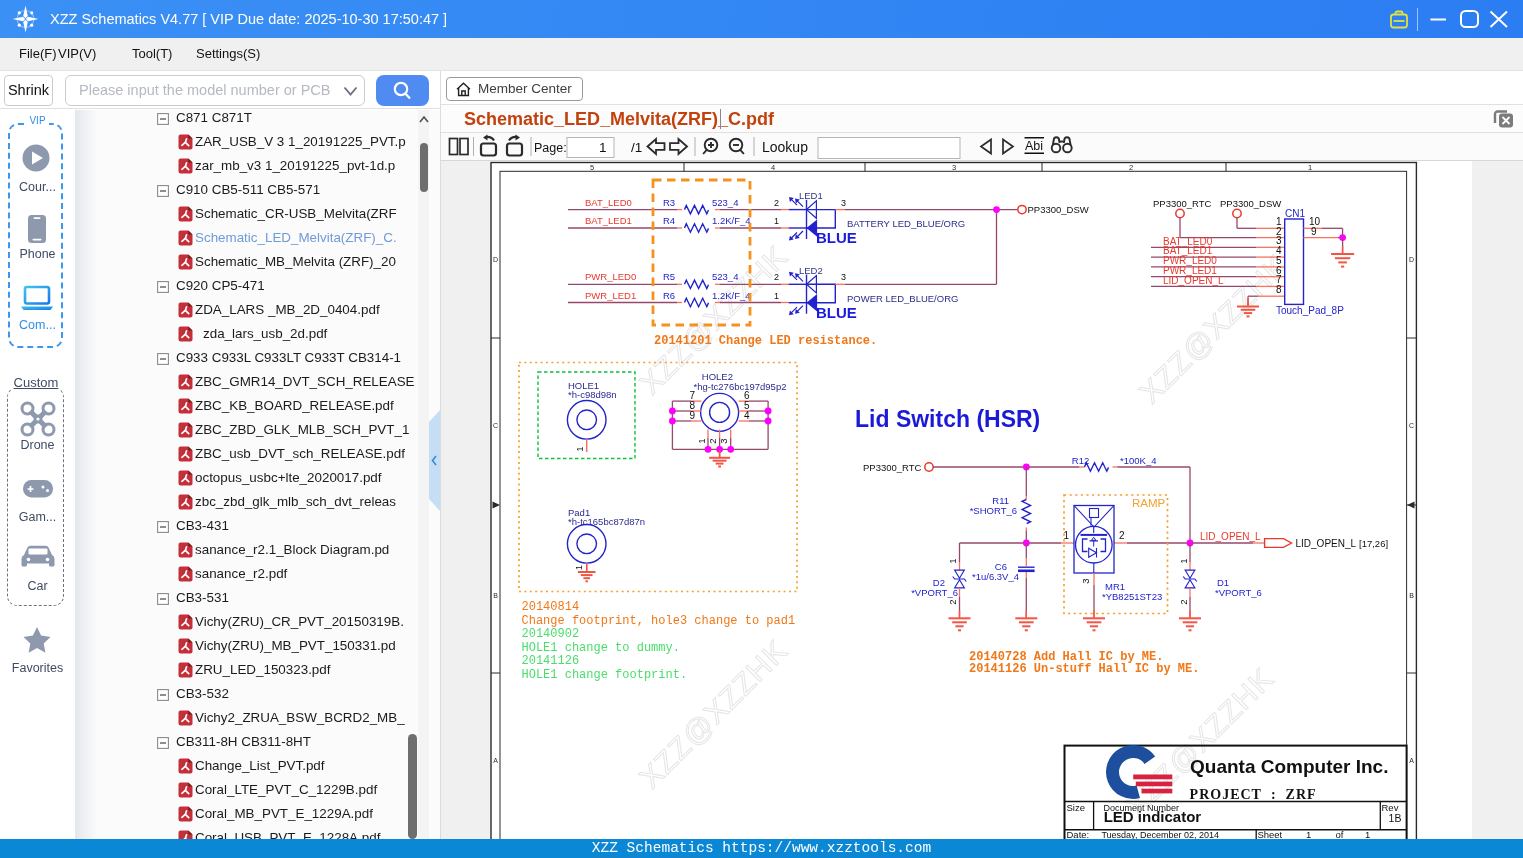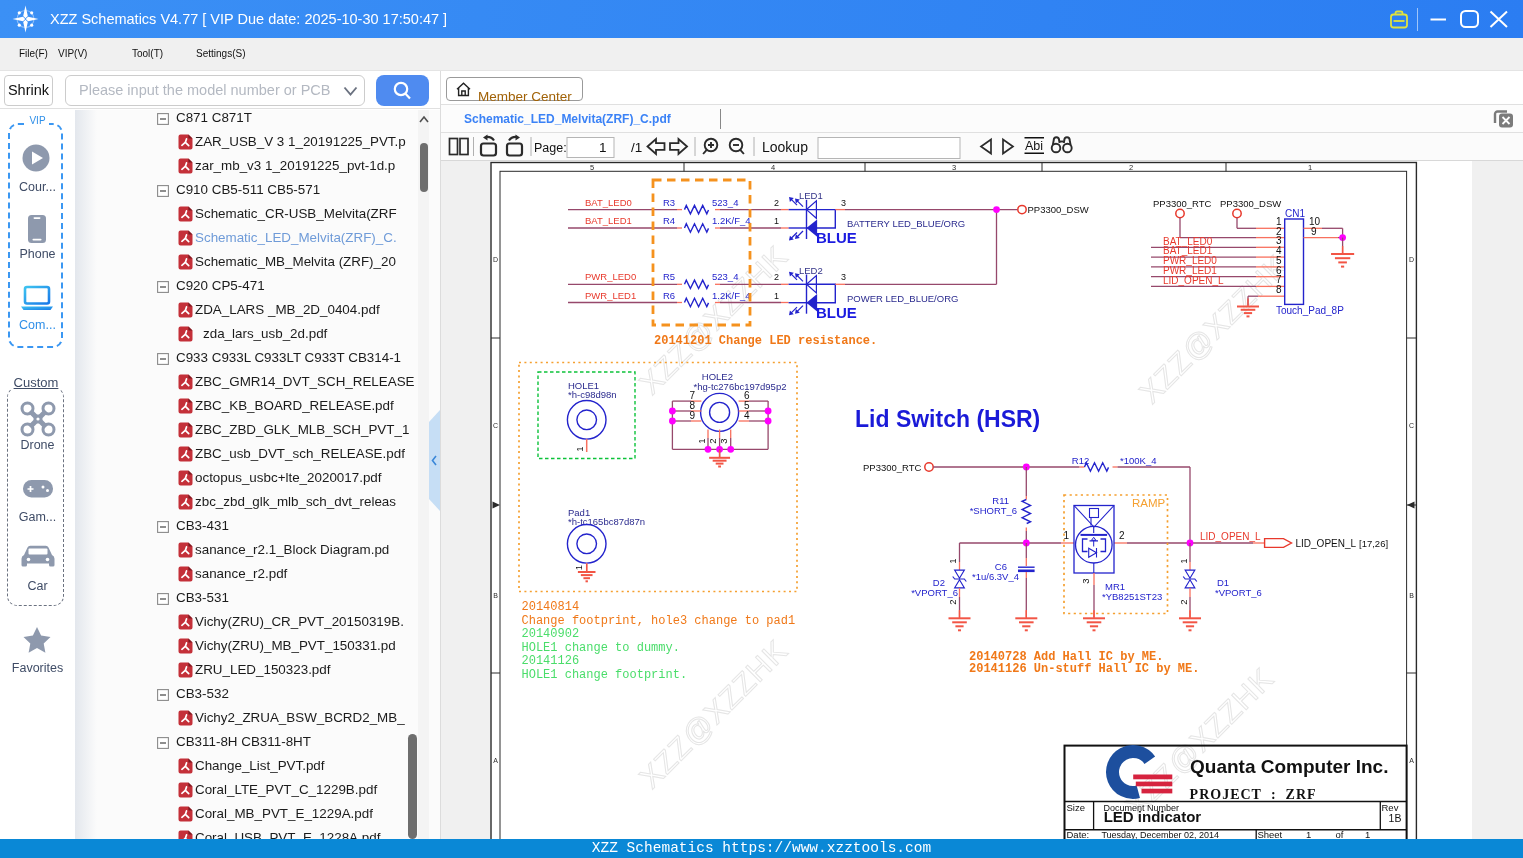--- a/index.html
+++ b/index.html
@@ -6,37 +6,37 @@
 html,body { width:1523px; height:858px; overflow:hidden; font-family:"Liberation Sans", sans-serif; background:#fff; }
 #win { position:relative; width:1523px; height:858px; }
 .abs { position:absolute; }
 
 
 #titlebar { position:absolute; left:0; top:0; width:1523px; height:38px; background:linear-gradient(100deg,#3b90f5,#2b7df2); }
 #title-text { position:absolute; left:50px; top:0; height:26px; line-height:38px; color:#fff; font-size:14.5px; }
 
 
 #menubar { position:absolute; left:0; top:38px; width:1523px; height:33px; background:#f0f0f0; border-bottom:1px solid #e4e4e4; }
-.menuitem { position:absolute; top:0; height:32px; line-height:32px; font-size:10px; color:#111;text-align:center; }
+.menuitem { position:absolute; top:0; height:32px; line-height:32px; font-size:13px; color:#111;text-align:center; }
 
 
 #toolrow { position:absolute; left:0; top:71px; width:1523px; height:39px; background:#fff; }
 #toolrow-lborder { position:absolute; left:0; top:108px; width:441px; height:1px; background:#e0e0e0; }
 #shrinkbtn { position:absolute; left:4px; top:4px; width:49px; height:31px; border:1px solid #ccc; border-radius:4px; font-size:14.5px; color:#111; text-align:center; line-height:29px; background:#fff; }
 #searchbox { position:absolute; left:65px; top:4px; width:300px; height:31px; border:1px solid #ccc; border-radius:6px; background:#fff; }
 #searchph { position:absolute; left:13px; top:0; height:29px; line-height:29px; color:#b4b9c2; font-size:14.5px; }
 #searchbtn { position:absolute; left:376px; top:4px; width:53px; height:31px; border-radius:8px; background:#4f8bf0; }
 #vline-main { position:absolute; left:440px; top:71px; width:1px; height:768px; background:#dcdcdc; }
 
 
 #mcrow { position:absolute; left:441px; top:71px; width:1082px; height:34px; background:#fff; border-bottom:1px solid #e0e0e0; }
 #mcbtn { position:absolute; left:5px; top:6px; width:137px; height:24px; border:1px solid #9a9a9a; border-radius:4px; background:#fff; }
-#mctext { position:absolute; left:31px; top:0; height:22px; line-height:22px; font-size:13.5px; color:#a16207;margin-top:8px; }
+#mctext { position:absolute; left:31px; top:0; height:22px; line-height:22px; font-size:13.5px; color:#404040; }
 #tabrow { position:absolute; left:441px; top:105px; width:1082px; height:28px; background:#fcfcfc; border-bottom:1px solid #e0e0e0; }
-#tabtext { position:absolute; left:23px; top:0; height:28px; line-height:28px; font-size:12px; font-weight:bold; color:#3b82f6; }
+#tabtext { position:absolute; left:23px; top:0; height:28px; line-height:28px; font-size:18px; font-weight:bold; color:#c2410c; }
 #tabsep { position:absolute; left:279px; top:4px; width:1px; height:20px; background:#888; }
 #pdftoolbar { position:absolute; left:441px; top:133px; width:1082px; height:28px; background:#fbfbfb; border-bottom:1px solid #d8d8d8; }
 
 
 #sidebar { position:absolute; left:0; top:110px; width:75px; height:729px; background:#fff; }
 .sideicon-label { position:absolute; font-size:12.5px; color:#3f4c66; width:75px; text-align:center; }
 #vipbox { position:absolute; left:8px; top:123px; width:55px; height:225px; border:2px dashed #3b97f2; border-radius:10px; }
 #viplabel { position:absolute; left:0; top:115px; width:75px; text-align:center; font-size:10px; color:#2f8fe8; }
 #viplabel span { background:#fff; padding:0 3px; }
 #custombox { position:absolute; left:7px; top:387px; width:57px; height:219px; border:1.6px dashed #6b7280; border-radius:10px; }

